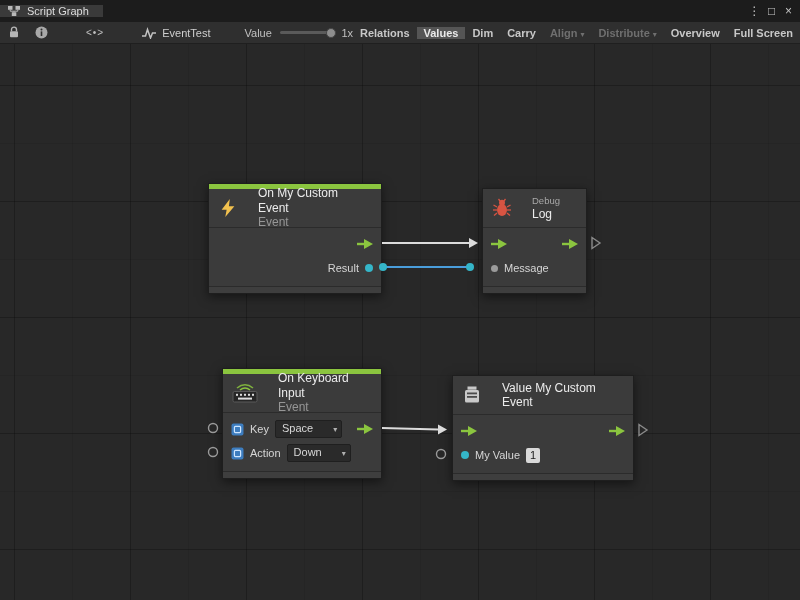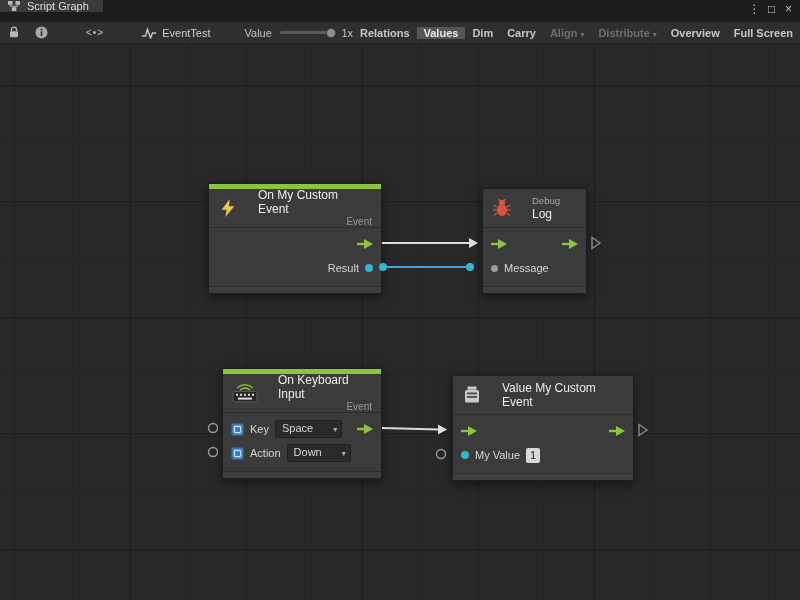--- a/index.html
+++ b/index.html
@@ -7,21 +7,21 @@
   body {
     width:800px; height:600px; overflow:hidden; position:relative;
     background:#282828;
     font-family:"Liberation Sans","DejaVu Sans",sans-serif;
     user-select:none;
   }
 
   
   .titlebar {
     position:absolute; top:0; left:0; right:0; height:22px;
-    background:#1C1C1C; display:flex; align-items:flex-start;
+    background:#1C1C1C; display:flex; align-items:center;
   }
   .tab {
     display:flex; align-items:center; gap:6px; padding:0 14px 0 7px;
     background:#3A3A3A; font-size:11px; color:#DDDDDD;
   }
   .win-controls { margin-left:auto; display:flex; align-items:center; padding-right:3px; }
   .win-btn {
     width:17px; height:18px; display:flex; align-items:center; justify-content:center;
     color:#C4C4C4; font-size:12px; cursor:default;
   }
@@ -71,21 +71,21 @@
   
   .node {
     position:absolute; z-index:10;
     background:#3B3B3B; border:1px solid #1E1E1E;
     box-shadow:0 3px 10px rgba(0,0,0,0.5);
   }
   .accent { height:5px; background:#8BC53F; }
   .nheader { height:38px; display:flex; align-items:center; gap:20px; padding:0 9px; }
   .titles { display:flex; flex-direction:column; justify-content:center; }
   .ntitle { font-size:12px; color:#ECECEC; line-height:1.2; }
-  .nsub { font-size:10px; color:#969696; line-height:1.2;text-align:right; }
+  .nsub { font-size:12px; color:#969696; line-height:1.2; }
   .ncat { font-size:9.5px; color:#A8A8A8; line-height:1.2; }
   .ndivider { height:1px; background:#2B2B2B; }
   .nbody { padding:4px 0 6px; }
   .prow { height:24px; display:flex; align-items:center; padding:0 8px; gap:6px; font-size:11px; color:#D6D6D6; }
   .prow.out { justify-content:flex-end; }
   .prow.spread { justify-content:space-between; }
   .nfooter { height:7px; background:#3E3E3E; border-top:1px solid #2B2B2B; }
 
   .dot { width:8px; height:8px; border-radius:50%; flex:0 0 auto; }
   .dot.teal { background:#35B6C9; }

